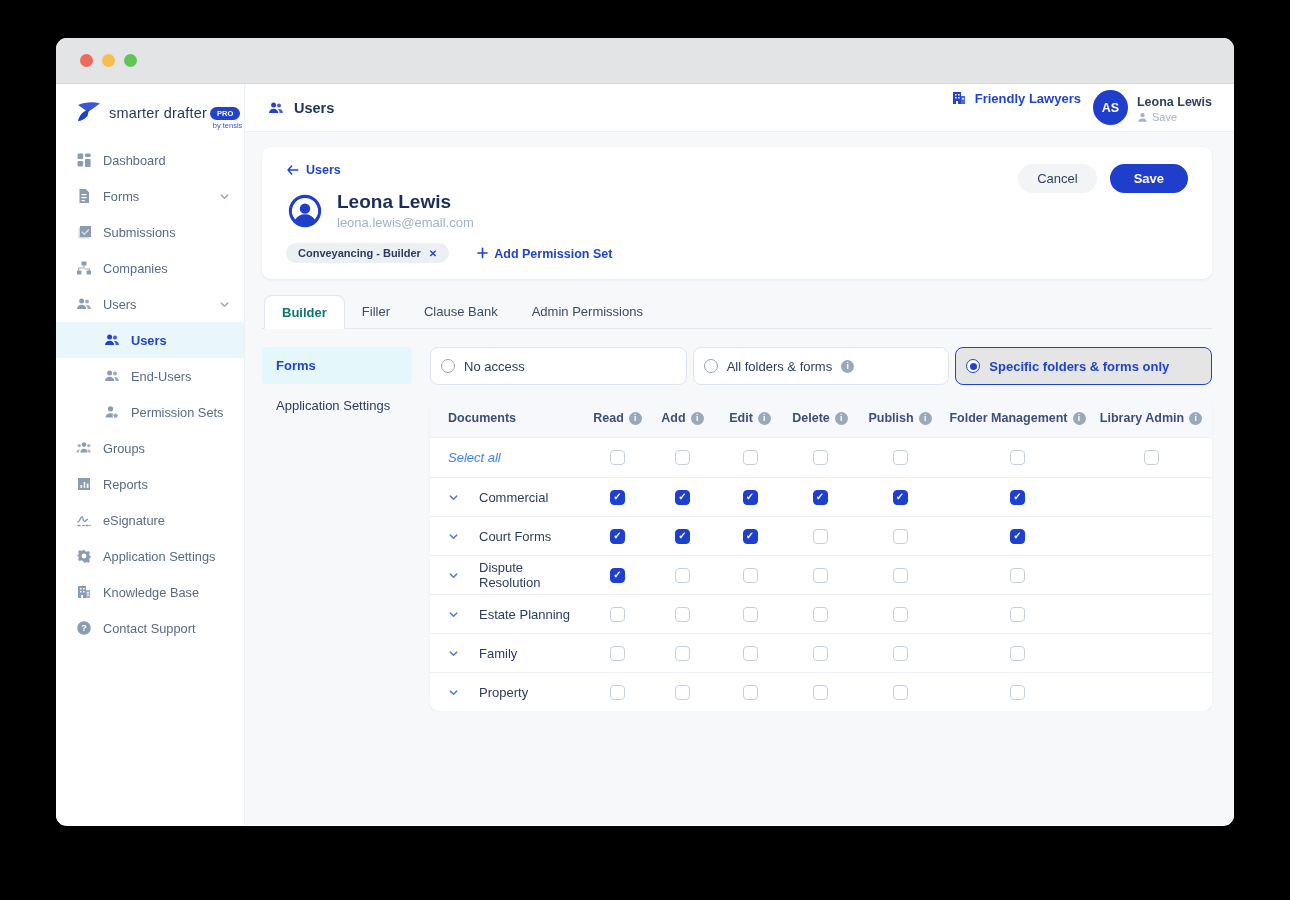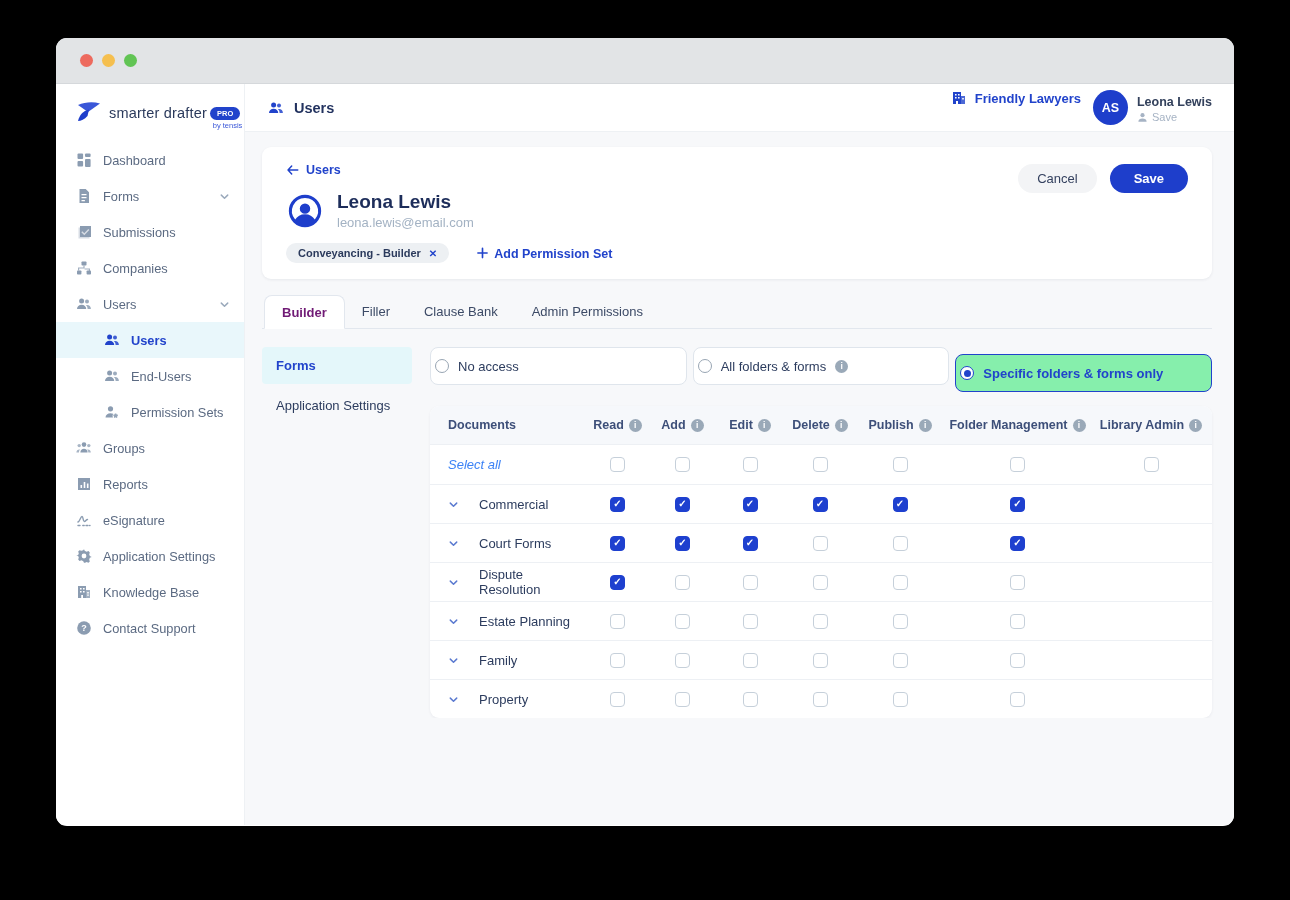--- a/index.html
+++ b/index.html
@@ -59,31 +59,31 @@
   .chip-x { color:#2143cb; font-size:10px; cursor:pointer; }
   .add-link { display:inline-flex; align-items:flex-end; gap:6px; font-size:12.5px; font-weight:700; color:#2143cb; cursor:pointer; }
   .card-actions { position:absolute; right:24px; top:17px; display:flex; gap:13px; }
   .btn { border:none; border-radius:16px; font-size:13px; font-family:inherit; padding:7px 19px; cursor:pointer; }
   .btn-cancel { background:#f3f4f6; color:#34415f; }
   .btn-save { background:#1e3ecb; color:#fff; padding:7px 24px; font-weight:600; }
   
   .tabs { display:flex; margin-top:16px; border-bottom:1px solid #e2e7ee; padding-left:2px; }
   .tab { padding:9px 17px 8px; font-size:13px; color:#3c4a66; cursor:pointer; }
   .tab.active { background:#fff; border:1px solid #e2e7ee; border-bottom-color:#fff; border-radius:8px 8px 0 0;
-                color:#701a75; font-weight:600; margin-bottom:-1px; }
+                color:#0f766e; font-weight:600; margin-bottom:-1px; }
   
   .body-row { display:flex; gap:18px; margin-top:18px; }
   .subnav { width:150px; flex-shrink:0; }
   .subnav-item { padding:11px 14px; font-size:13px; color:#2c3c5e; border-radius:4px; margin-bottom:3px; cursor:pointer; }
   .subnav-item.active { background:#e4f7fa; color:#2143cb; font-weight:600; }
   .right-col { flex:1; min-width:0; }
   .access-row { display:flex; gap:6px; margin-bottom:14px; }
   .access-card { flex:1; height:38px; background:#fff; border:1px solid #dfe5ec; border-radius:8px;
-                 display:flex; align-items:center; gap:9px; padding:0 4px; font-size:13px; color:#2c3c5e; cursor:pointer; }
-  .access-card.selected { border-color:#2143cb; background:#86efac; color:#2143cb; font-weight:600;margin-top:7px; }
+                 display:flex; align-items:center; gap:9px; padding:0 10px; font-size:13px; color:#2c3c5e; cursor:pointer; }
+  .access-card.selected { border-color:#2143cb; background:#e5e5e5; color:#2143cb; font-weight:600; }
   .radio { width:14px; height:14px; border:1.5px solid #98a5b3; border-radius:50%; flex-shrink:0; position:relative; background:#fff; }
   .radio.on { border-color:#2143cb; }
   .radio.on::after { content:""; position:absolute; left:2.5px; top:2.5px; width:7px; height:7px; border-radius:50%; background:#2143cb; }
   .info { width:13px; height:13px; border-radius:50%; background:#9aa9b8; color:#fff; font-size:8.5px; font-weight:700;
           display:inline-flex; align-items:center; justify-content:center; flex-shrink:0; font-style:normal; }
   
   .table-card { background:#fff; border-radius:9px; box-shadow:0 1px 3px rgba(16,30,60,.06); overflow:hidden; }
   .t-row { display:grid; grid-template-columns:155px 65px 65px 70px 70px 90px 145px 1fr;
            align-items:center; min-height:39px; border-top:1px solid #edf0f4; }
   .t-row.t-head { border-top:none; background:#f6f8fb; min-height:38px; }

